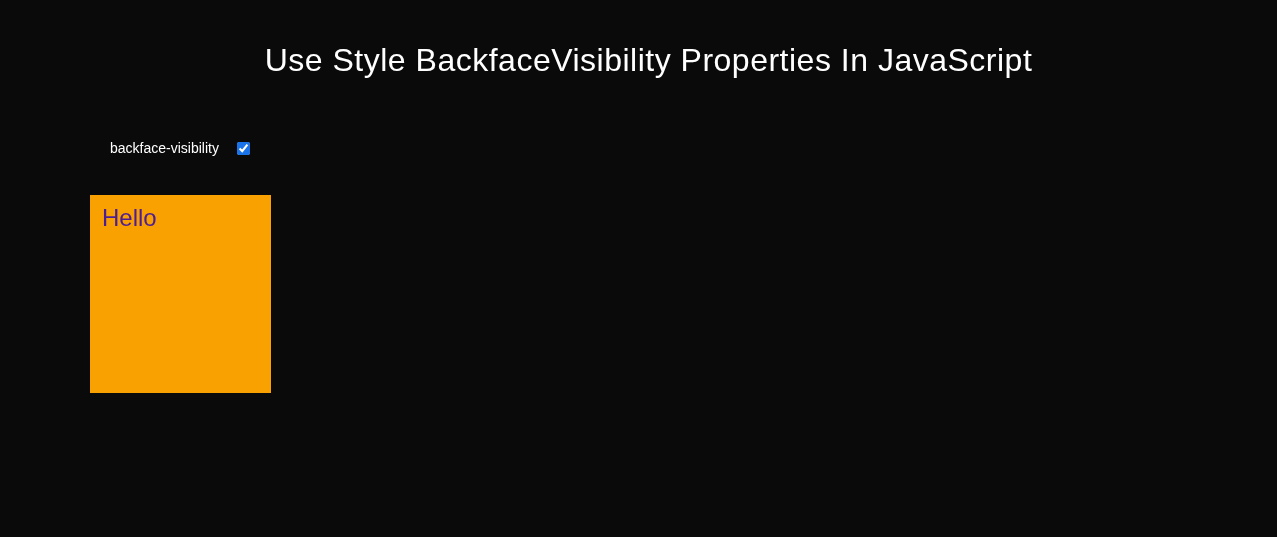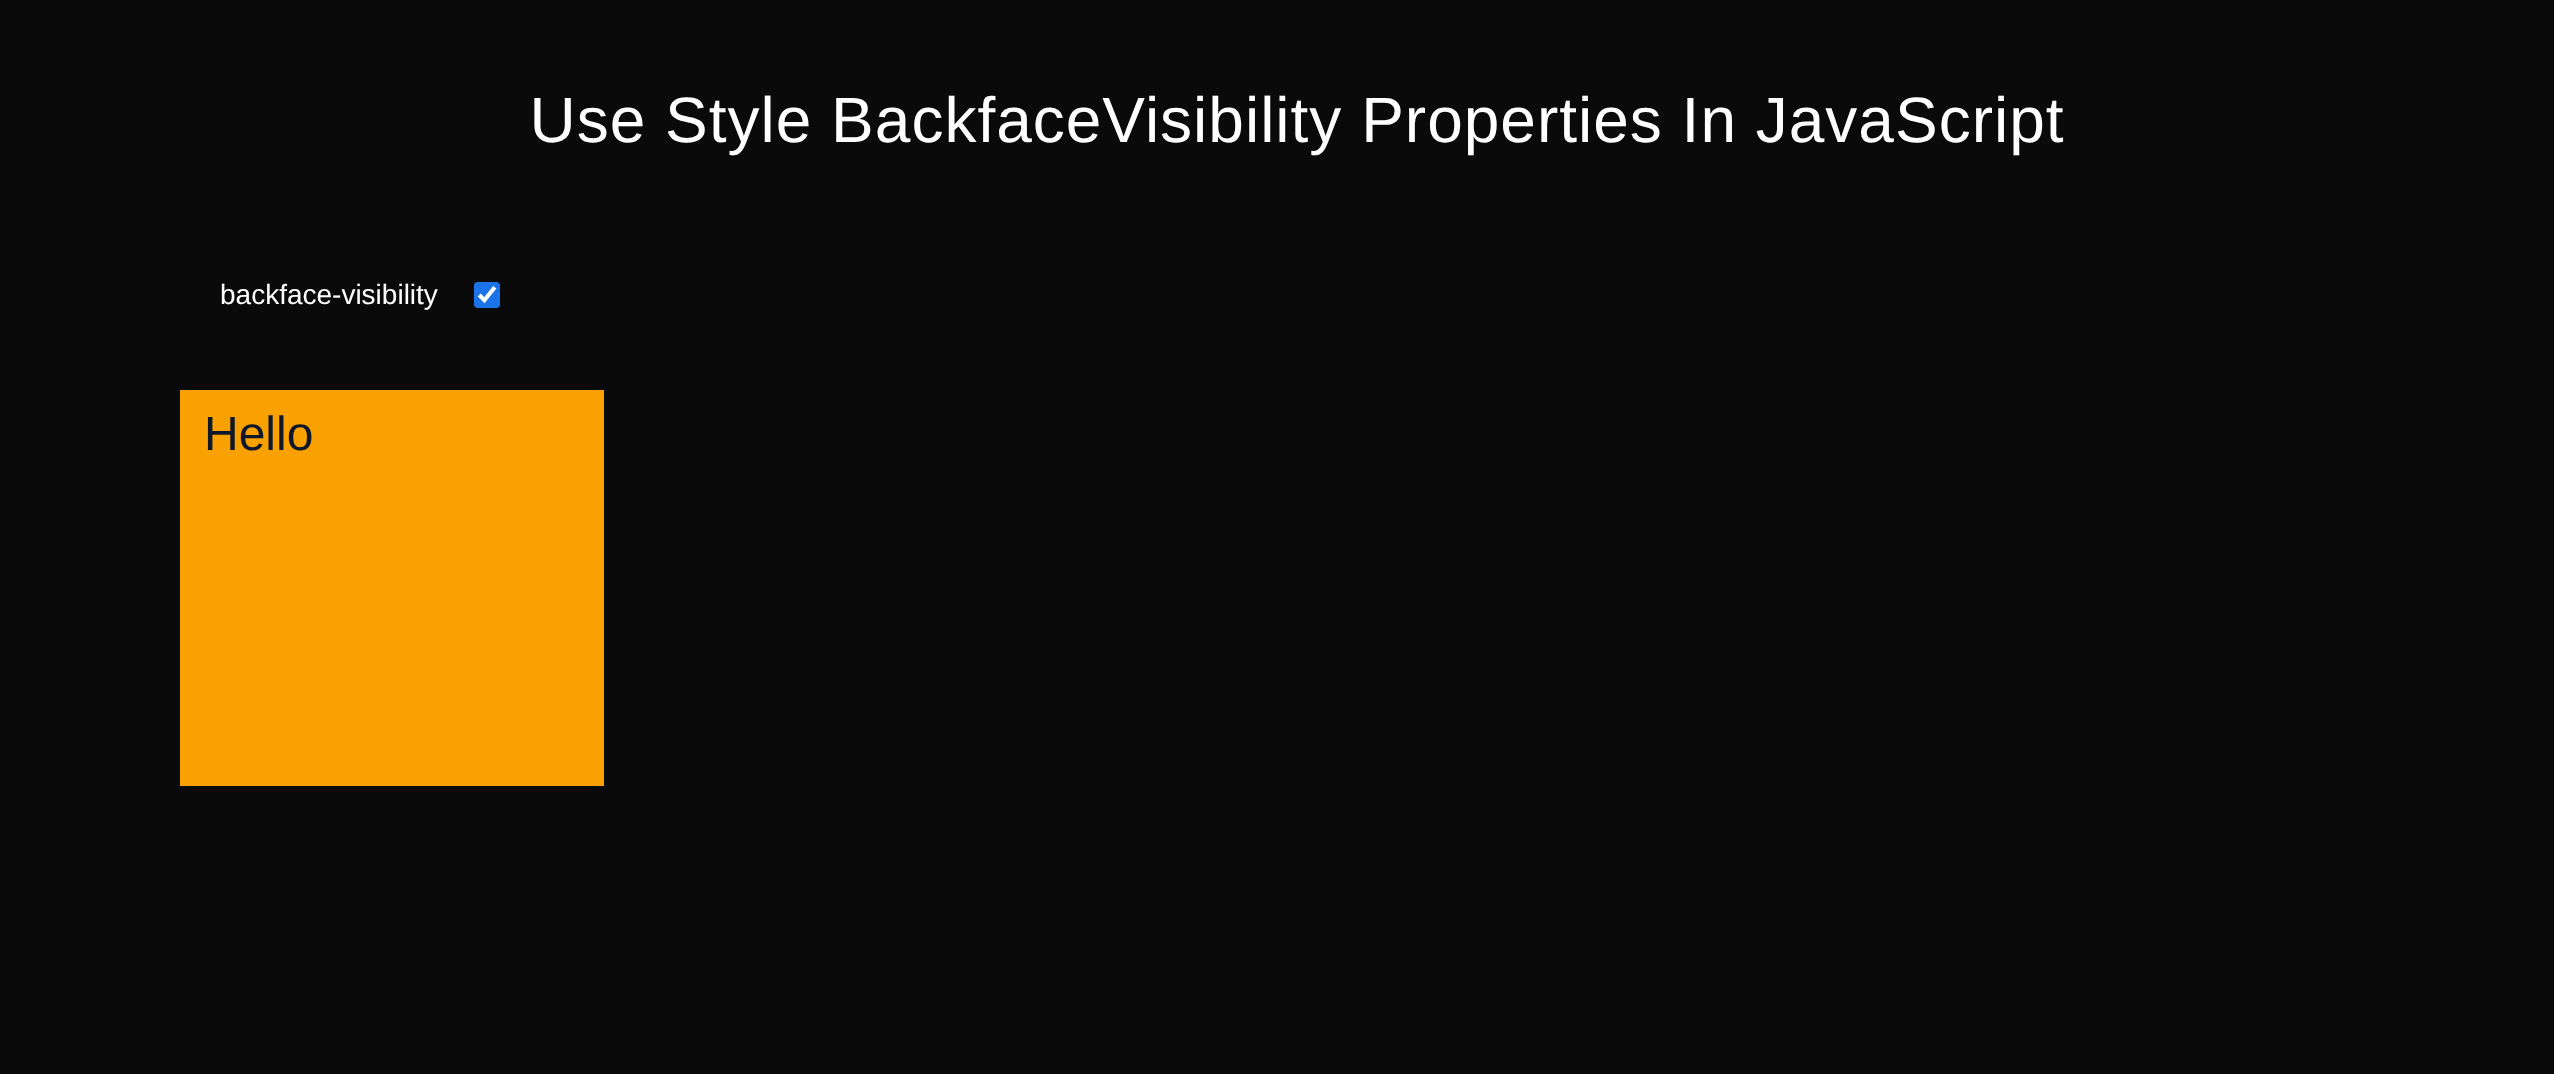--- a/index.html
+++ b/index.html
@@ -34,24 +34,24 @@
     .checkbox {
       margin-left: 4px;
       width: 13px;
       height: 13px;
       accent-color: #1a73e8;
       vertical-align: middle;
     }
     .box {
       margin-top: 28px;
       margin-left: 70px;
-      width: 212px;
+      width: 181px;
       height: 198px;
       background-color: #f9a100;
-      color: #0f172a;
+      color: #4c1d95;
       font-size: 24px;
       padding-left: 2px;
       line-height: 1.1;
     }
   </style>
 </head>
 <body>
 
 <h1 class="page-title">Use Style BackfaceVisibility Properties In JavaScript</h1>
 

